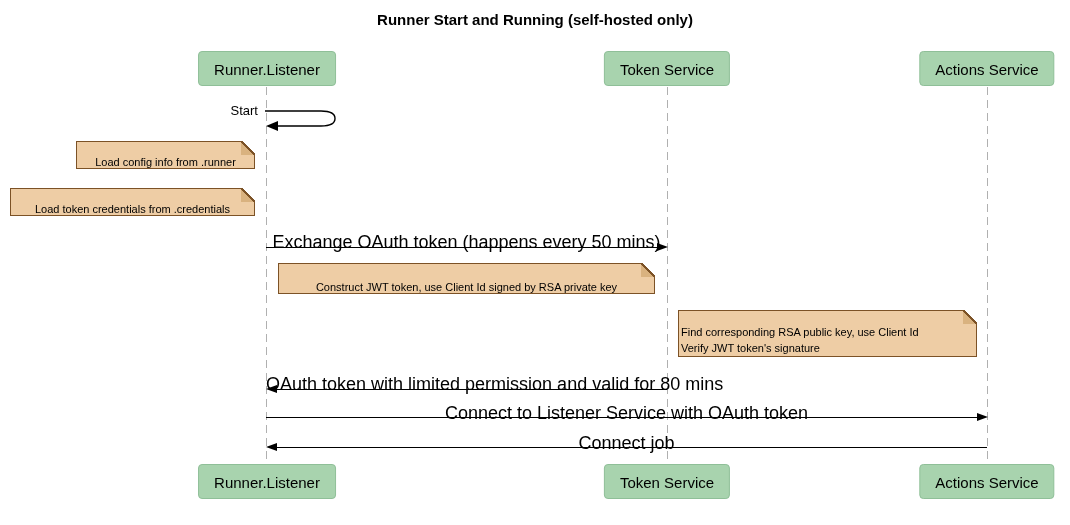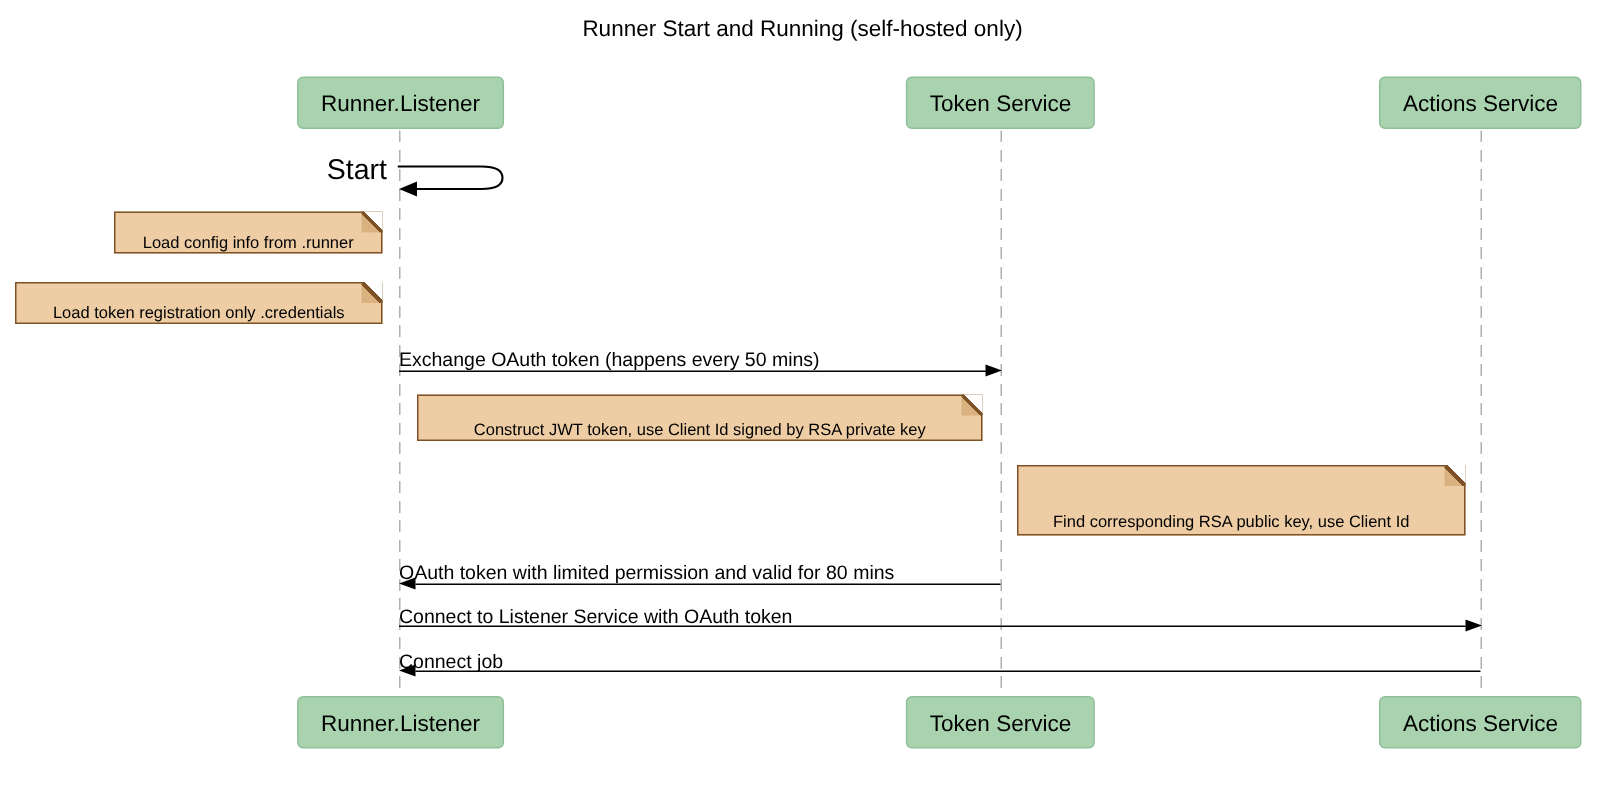--- a/index.html
+++ b/index.html
@@ -2,38 +2,38 @@
 <html style="--participant-fill: #a8d3ae; --participant-border: #8fbf98; --note-fill: #eecda5; --note-border: #7c5226; --note-fold: #d9b27f; --lifeline: #b0b0b0; --line: #000000; --text: #000000;"><head>
 <meta charset="utf-8">
 <style>
   html,body{margin:0;padding:0;background:#fff;}
   #diagram{
     position:relative;width:1070px;height:525px;background:#fff;overflow:hidden;
     font-family:"Liberation Sans",sans-serif;color:var(--text,#000);
   }
   .title{
     position:absolute;left:0;top:11px;width:1070px;text-align:center;
-    font-size:15px;font-weight:normal;
+    font-size:15px;font-weight:bold;
   }
   .lifeline{
     position:absolute;top:87px;height:377px;width:1px;
     background:repeating-linear-gradient(to bottom,var(--lifeline) 0 8px,transparent 8px 13px);
   }
   .ll-runner{left:266px;} .ll-token{left:667px;} .ll-actions{left:987px;}
   .actor{
     position:absolute;height:35px;line-height:35px;text-align:center;
     background:var(--participant-fill);border:1px solid var(--participant-border);
     border-radius:4px;font-size:15px;padding:0 15px;transform:translateX(-50%);
     white-space:nowrap;box-sizing:border-box;
   }
   .actor.top{top:51px;} .actor.bottom{top:464px;}
   .ax-runner{left:267px;} .ax-token{left:667px;} .ax-actions{left:987px;}
 
   .msg-label{
-    position:absolute;font-size:13px;text-align:left;white-space:nowrap;
+    position:absolute;font-size:18px;text-align:center;white-space:nowrap;
   }
   .msg-line{position:absolute;height:1.4px;background:var(--line);}
   .arr{position:absolute;width:0;height:0;border-top:4.5px solid transparent;border-bottom:4.5px solid transparent;}
   .arr.right{border-left:11px solid var(--line);}
   .arr.left{border-right:11px solid var(--line);}
 
   
   .m1-label{left:266px;top:232px;width:401px;}
   .m1-line{left:266px;top:247px;width:392px;}
   .m1-arrow{left:657px;top:243px;}
@@ -42,31 +42,31 @@
   .m2-arrow{left:266px;top:385px;}
   .m3-label{left:266px;top:403px;width:721px;}
   .m3-line{left:266px;top:417px;width:711px;}
   .m3-arrow{left:977px;top:413px;}
   .m4-label{left:266px;top:433px;width:721px;}
   .m4-line{left:277px;top:447px;width:710px;}
   .m4-arrow{left:266px;top:443px;}
 
   .self-label{
     position:absolute;left:180px;top:103px;width:78px;text-align:right;
-    font-size:19px;white-space:nowrap;
+    font-size:13px;white-space:nowrap;
   }
   .self-loop{position:absolute;left:265px;top:104px;}
 
   .note{
     position:absolute;background:var(--note-fill);border:1px solid var(--note-border);
     box-sizing:border-box;font-size:11px;display:flex;flex-direction:column;
     justify-content:flex-end;white-space:nowrap;
   }
   .note.center{align-items:center;}
-  .note.padded{padding-left:23px;line-height:16px;}
+  .note.padded{padding-left:2px;line-height:16px;}
   .n1{left:76px;top:141px;width:179px;height:28px;}
   .n2{left:10px;top:188px;width:245px;height:28px;}
   .n3{left:278px;top:263px;width:377px;height:31px;}
   .n4{left:678px;top:310px;width:299px;height:47px;}
   .fold{
     position:absolute;top:-1px;right:-1px;width:14px;height:14px;
     background:linear-gradient(to bottom left,
       #fff 0%,#fff 44%,
       var(--note-border) 44%,var(--note-border) 56%,
       var(--note-fold) 56%,var(--note-fold) 100%);
@@ -96,29 +96,30 @@
     <path d="M0 7 H56 Q70 7 70 14.5 Q70 22 56 22 H13" fill="none" stroke="#000" stroke-width="1.4"></path>
     <polygon points="1,22 13,17 13,27" fill="#000"></polygon>
   </svg>
 
   <div class="note center n1">
     <div class="fold"></div>
     <div>Load config info from .runner</div>
   </div>
   <div class="note center n2">
     <div class="fold"></div>
-    <div>Load token registration only .credentials</div>
+    <div>Load token credentials from .credentials</div>
   </div>
   <div class="note center n3">
     <div class="fold"></div>
     <div>Construct JWT token, use Client Id signed by RSA private key</div>
   </div>
   <div class="note padded n4">
     <div class="fold"></div>
     <div>Find corresponding RSA public key, use Client Id</div>
+    <div>Verify JWT token's signature</div>
   </div>
 
   <div class="msg-label m1-label">Exchange OAuth token (happens every 50 mins)</div>
   <div class="msg-line m1-line"></div>
   <div class="arr right m1-arrow"></div>
 
   <div class="msg-label m2-label">OAuth token with limited permission and valid for 80 mins</div>
   <div class="msg-line m2-line"></div>
   <div class="arr left m2-arrow"></div>
 

